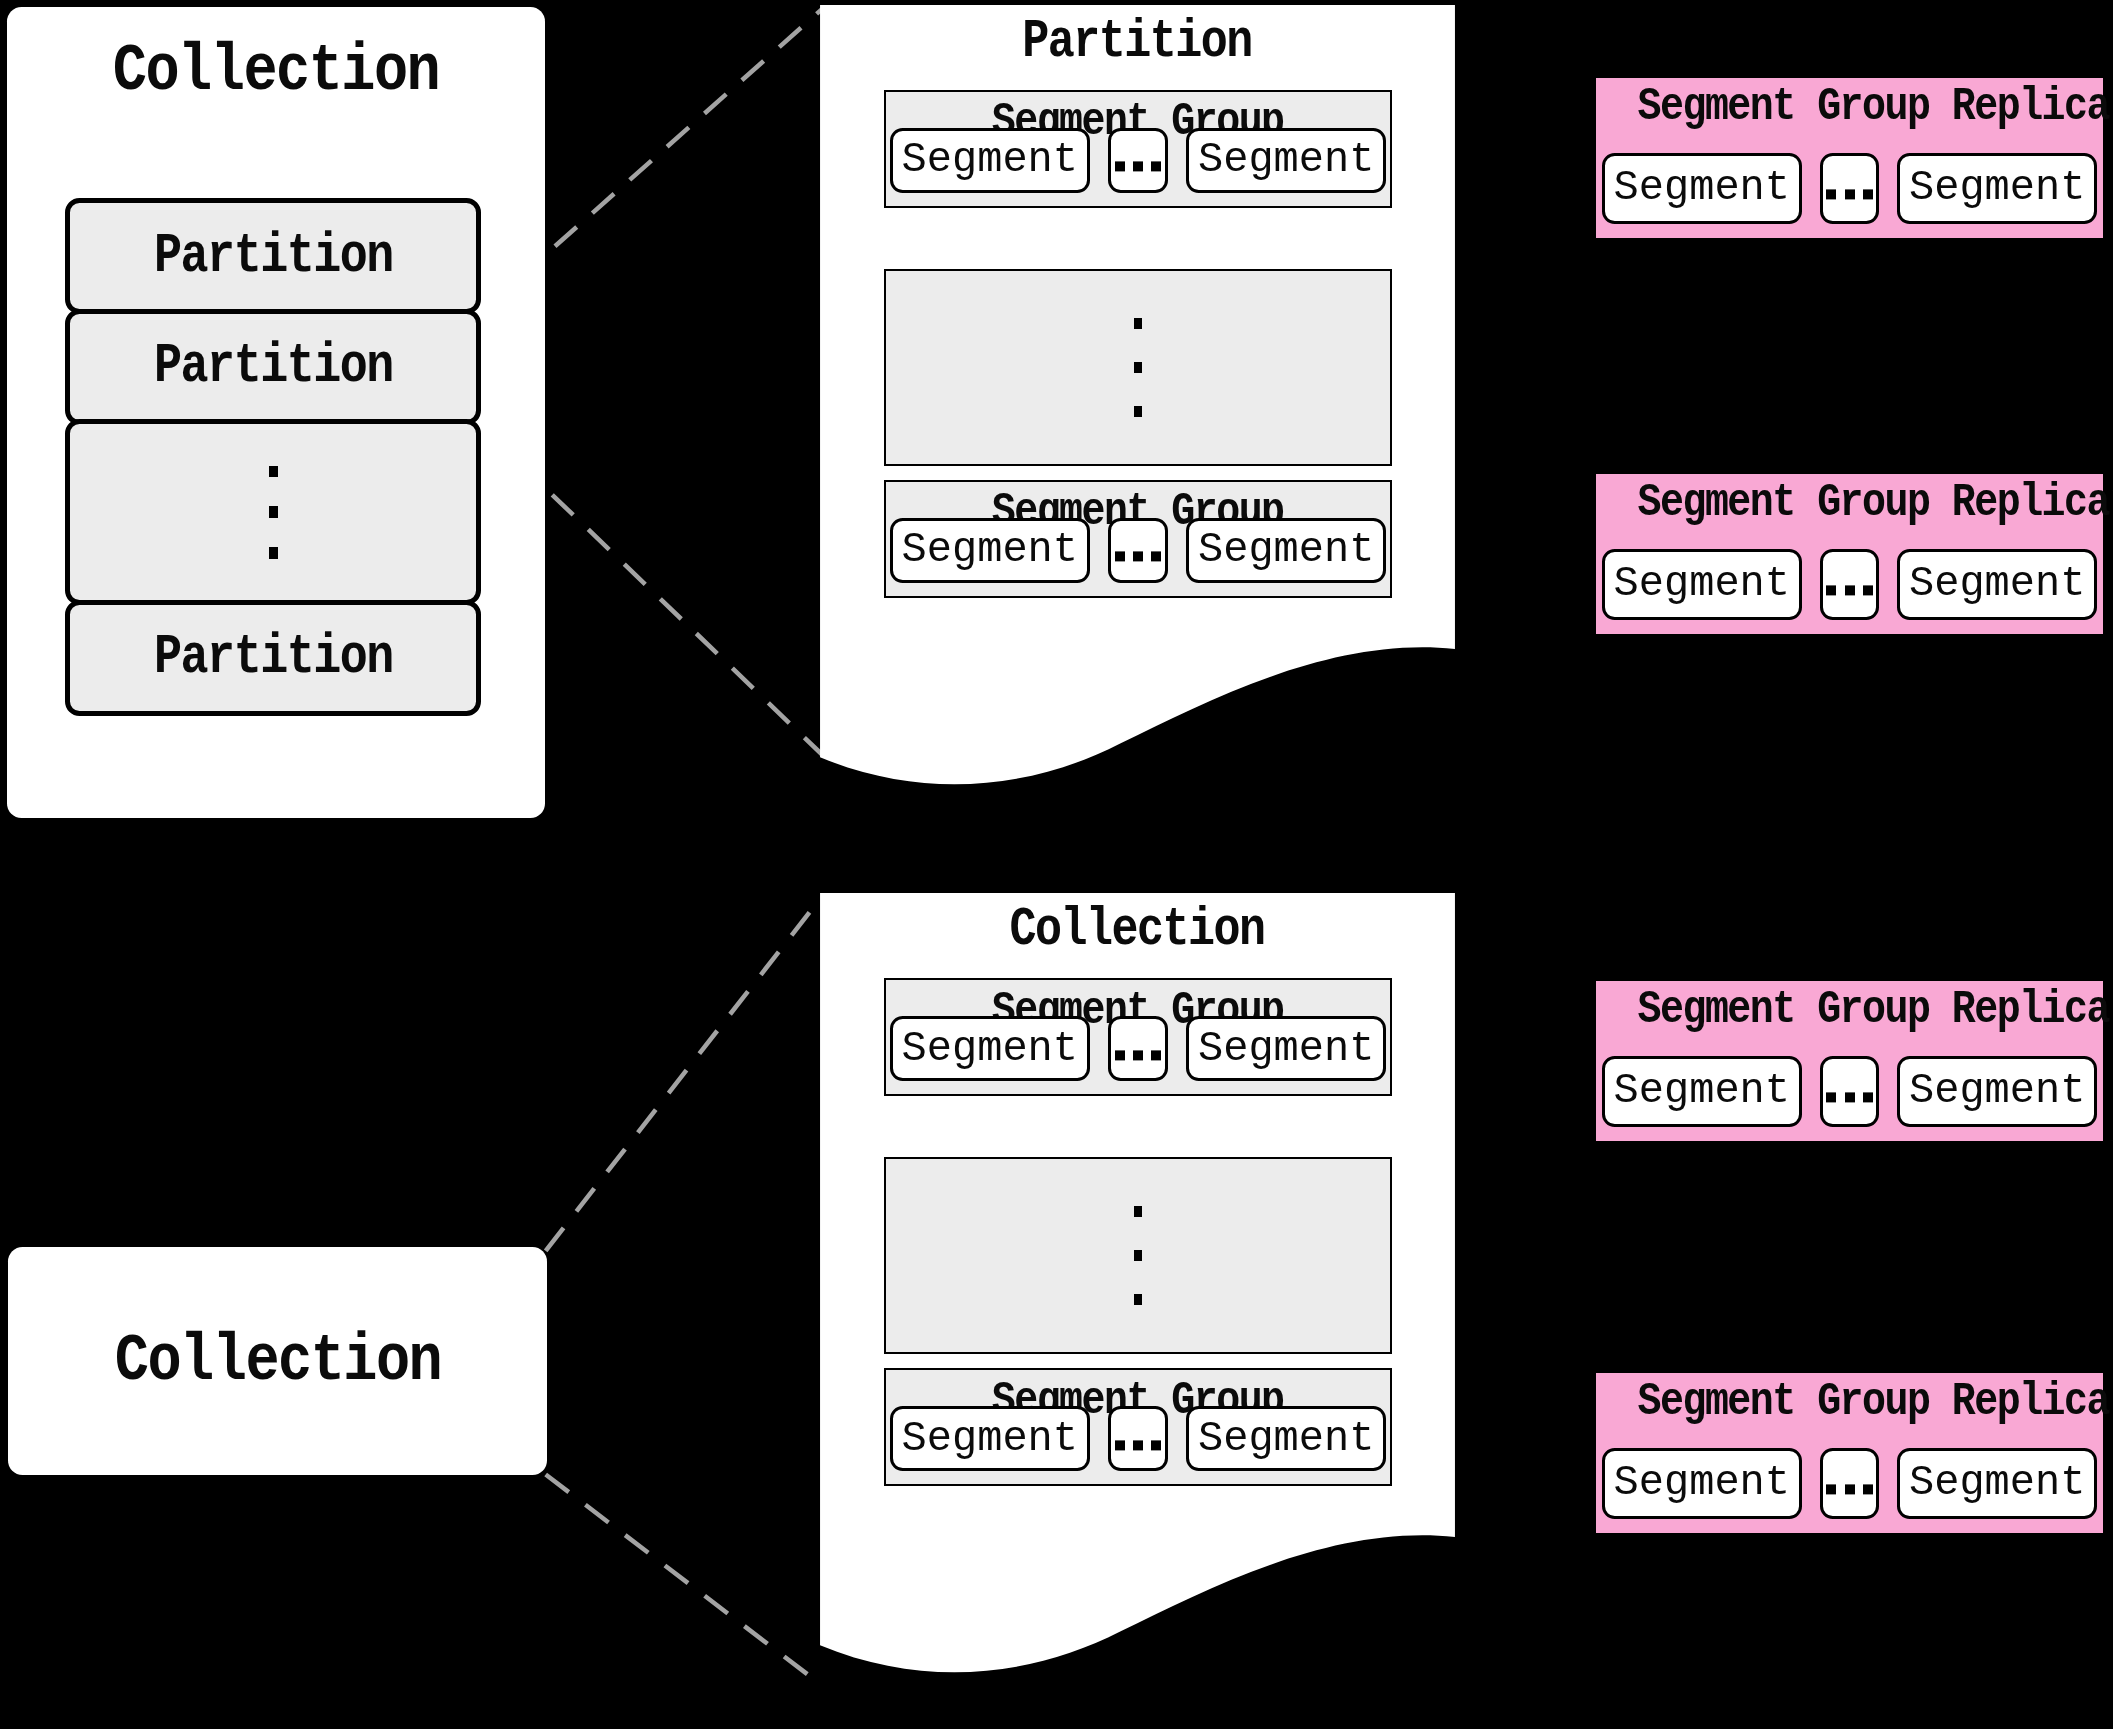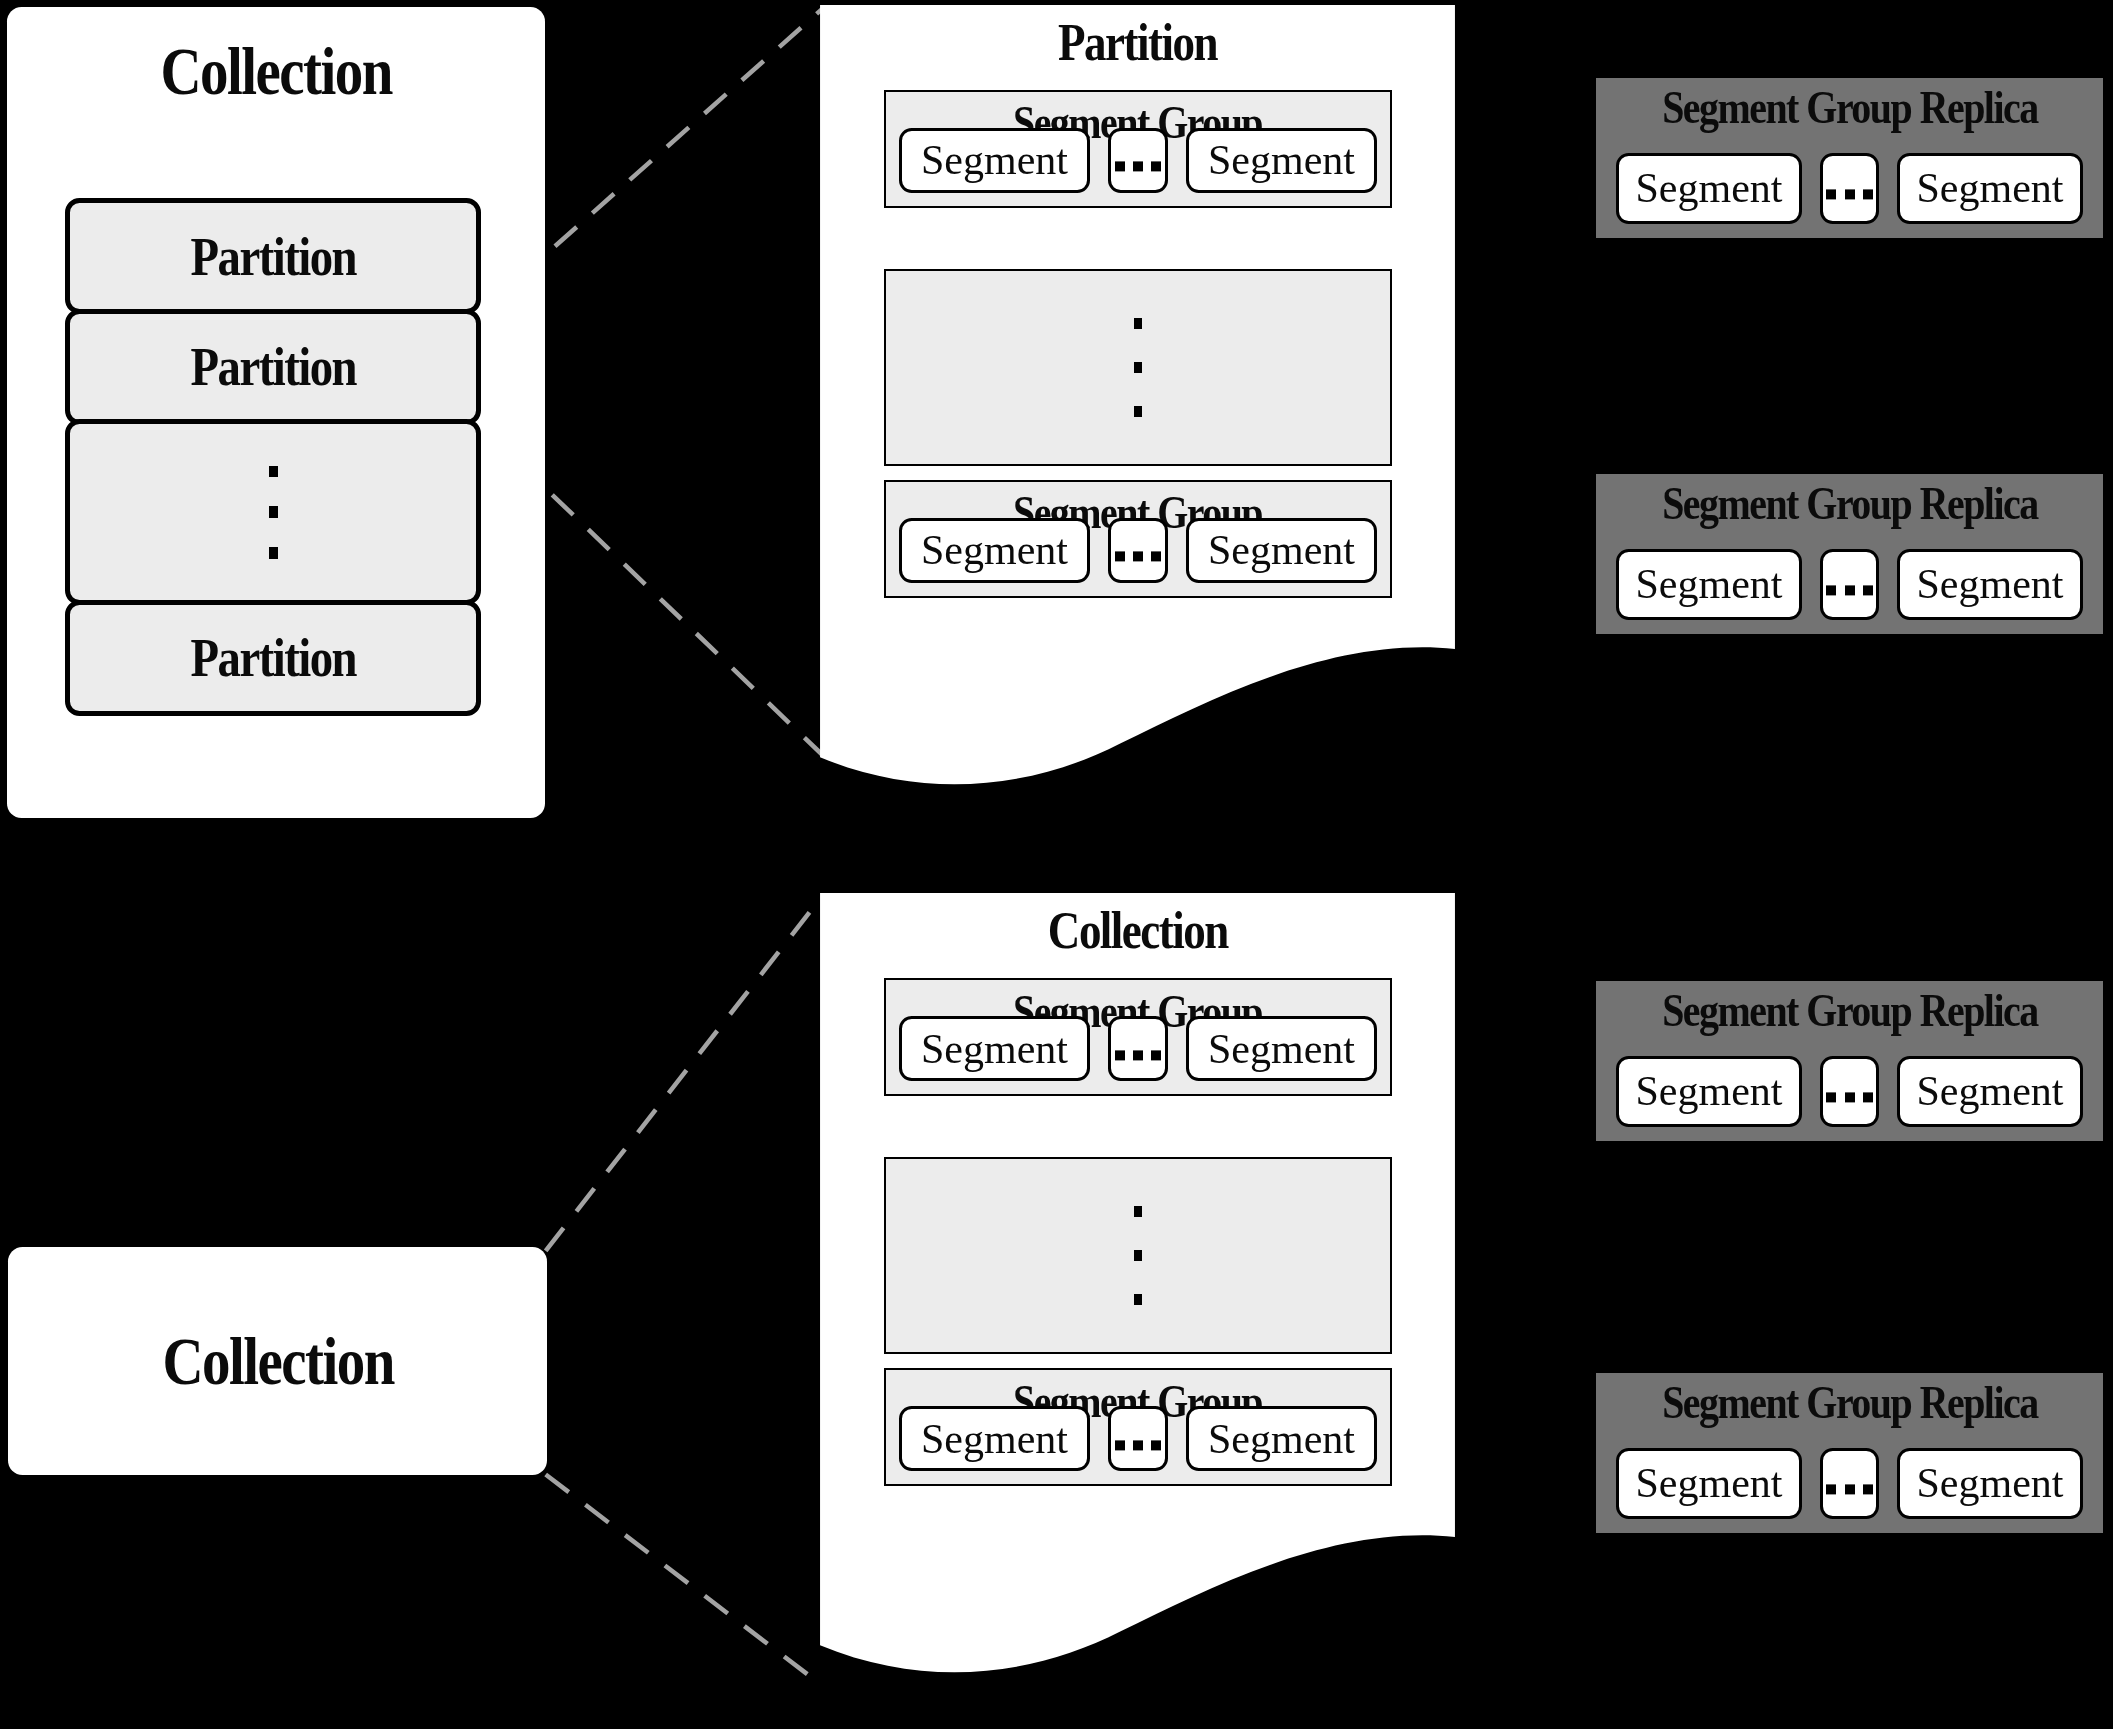--- a/index.html
+++ b/index.html
@@ -1,18 +1,18 @@
 <!DOCTYPE html>
 <html style="font-size:14.5px"><head>
 <meta charset="utf-8">
 <style>
   html,body{margin:0;padding:0;background:#000;}
   .stage{
     position:relative;width:2114px;height:1729px;background:#000;
-    font-family:Liberation Serif, serif;color:#0b0b0b;overflow:hidden;
+    font-family:Liberation Mono, monospace;color:#0b0b0b;overflow:hidden;
   }
   
   svg.lines{position:absolute;left:0;top:0;width:2114px;height:1729px;}
   svg.lines line{stroke:#a3a3a3;stroke-width:5;stroke-dasharray:32 23;}
 
   
   .cond{display:inline-block;transform:scaleX(.85);transform-origin:center;
         letter-spacing:-1.8px;white-space:nowrap;font-weight:bold;}
 
   
@@ -48,21 +48,21 @@
 
   
   .vdots{display:flex;flex-direction:column;align-items:center;gap:33px;}
   .vdots i{display:block;width:8.2px;height:11px;background:#000;}
   .pbox .vdots{gap:29px;}
   .pbox .vdots i{width:9px;height:11.8px;}
   .hdots{display:flex;gap:8.2px;transform:translateY(6.4px);}
   .hdots i{display:block;width:10px;height:10px;background:#000;}
 
   
-  .replica{position:absolute;left:1596px;width:507px;height:160px;background:#737373;
+  .replica{position:absolute;left:1596px;width:507px;height:160px;background:#f9a8d4;
            box-sizing:border-box;}
   .replica .sg-title{font-size:47px;margin-top:1.8px;}
   .replica .seg-row{bottom:14.5px;}
   .replica .seg{height:71px;min-width:186px;}
   .replica .seg.mini{min-width:59px;width:59px;}
 </style>
 </head>
 <body>
 
 <div class="stage">

